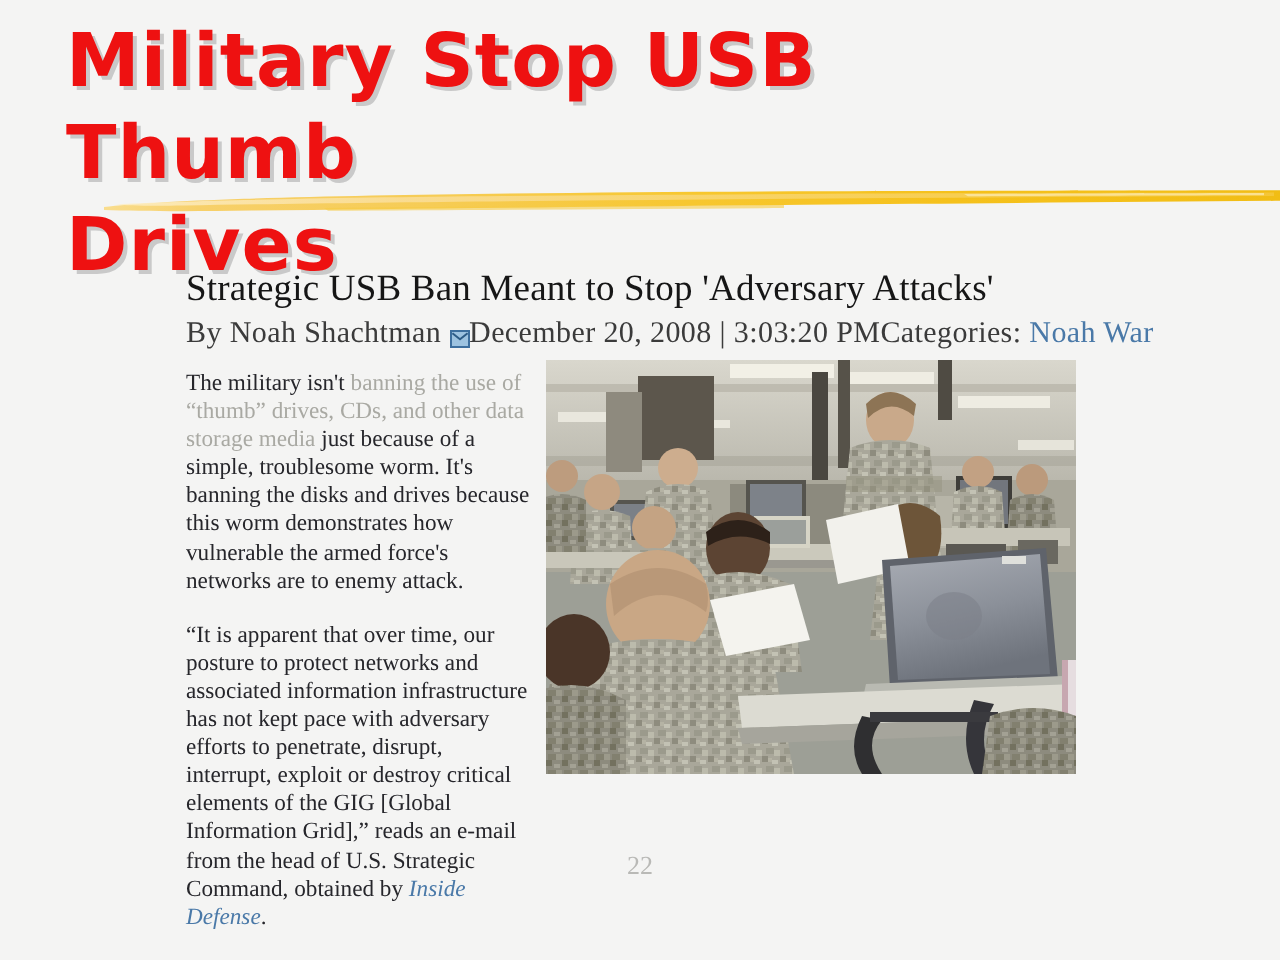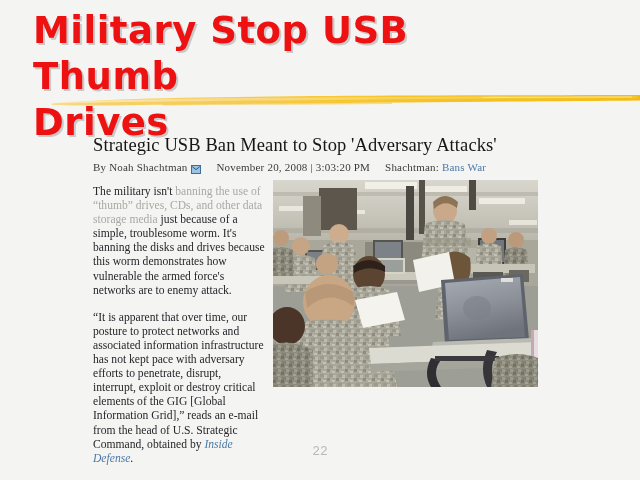--- a/index.html
+++ b/index.html
@@ -53,21 +53,21 @@
     font-family: "Liberation Serif", serif;
     font-size: 18.5px;
     line-height: 22px;
     color: #161616;
     letter-spacing: 0.1px;
     white-space: nowrap;
   }
   #article-byline {
     margin-top: 5px;
     font-family: "Liberation Serif", serif;
-    font-size: 11px;
+    font-size: 15px;
     line-height: 12px;
     color: #3b3b3b;
     letter-spacing: 0.2px;
     display: flex;
     align-items: center;
     white-space: nowrap;
   }
   .byline-gap { display: inline-block; width: 15px; }
   #envelope-icon {
     display: inline-block;
@@ -107,23 +107,23 @@
     background: #8b8d84;
     overflow: hidden;
   }
   #article-photo svg { display: block; }
 
   
   #page-number {
     position: absolute;
     left: 0;
     right: 0;
-    top: 444px;
+    top: 425px;
     text-align: center;
-    font-family: Liberation Mono, monospace;
+    font-family: Liberation Serif, serif;
     font-size: 13px;
     color: #b9b9b6;
   }
 </style>
 </head>
 <body>
 
 <div id="slide-title">Military Stop USB Thumb
 Drives</div>
 
@@ -162,25 +162,25 @@
 
   <div id="article-byline">
     <span>By Noah Shachtman</span>
     <span id="envelope-icon">
       <svg width="10" height="9" viewBox="0 0 10 9" xmlns="http://www.w3.org/2000/svg">
         <rect x="0.5" y="0.5" width="9" height="8" fill="#9dc3e0" stroke="#3d6f9e" stroke-width="1"></rect>
         <path d="M1.2,1.6 L5,4.6 L8.8,1.6" fill="none" stroke="#2d5c86" stroke-width="1"></path>
       </svg>
     </span>
     <span class="byline-gap"></span>
-    <span>November 20, 2008 | 3:03:20 PM</span>
+    <span>December 20, 2008 | 3:03:20 PM</span>
     <span class="byline-gap"></span>
-    <span>Shachtman:</span>
+    <span>Categories:</span>
     <span>&nbsp;</span>
-    <span id="byline-category-link">Bans War</span>
+    <span id="byline-category-link">Noah War</span>
   </div>
 
   <div id="article-body">
 
     <div id="body-column">
 
       <p><span>The military isn't </span><span class="muted-link">banning the use of “thumb” drives, CDs, and other data storage media</span><span> just because of a simple, troublesome worm. It's banning the disks and drives because this worm demonstrates how vulnerable the armed force's networks are to enemy attack.</span></p>
 
       <p><span>“It is apparent that over time, our posture to protect networks and associated information infrastructure has not kept pace with adversary efforts to penetrate, disrupt, interrupt, exploit or destroy critical elements of the GIG [Global Information Grid],” reads an e-mail from the head of U.S. Strategic Command, obtained by </span><span class="inline-italic-link">Inside Defense</span><span>.</span></p>
 

